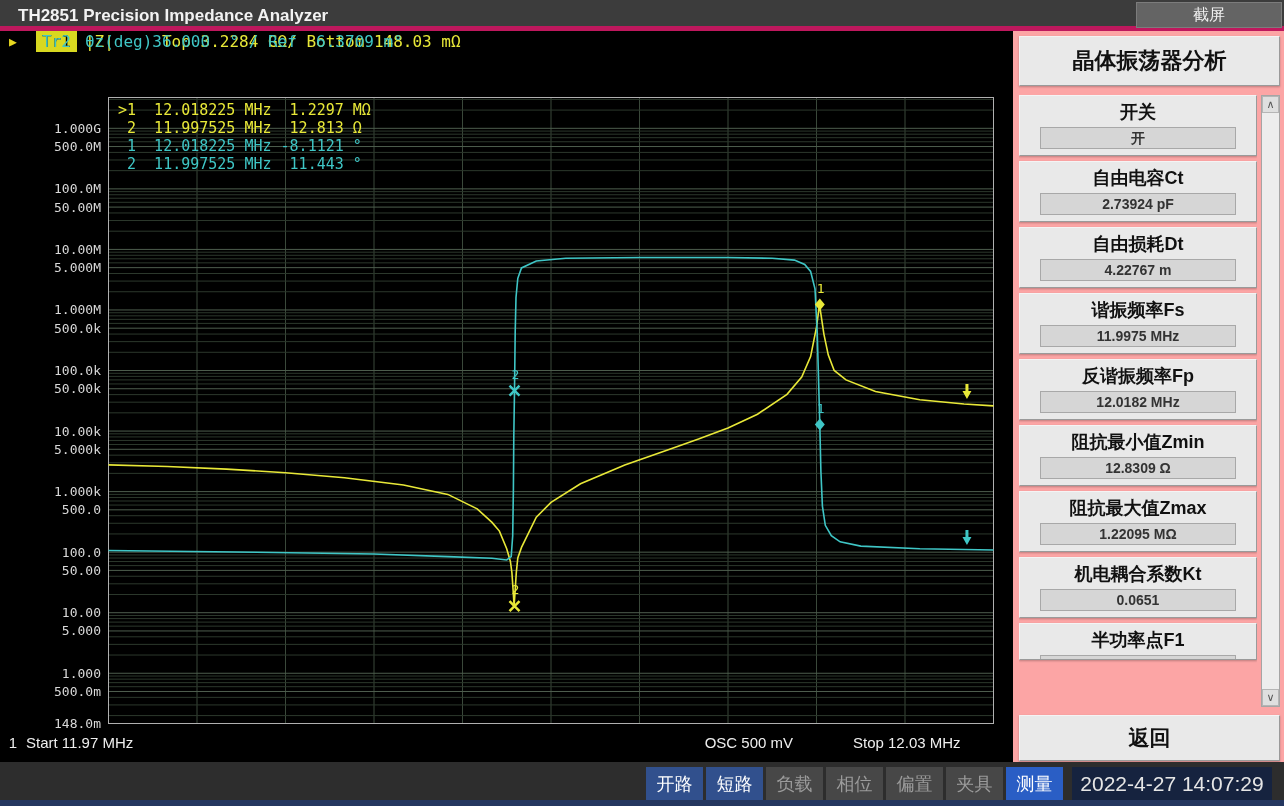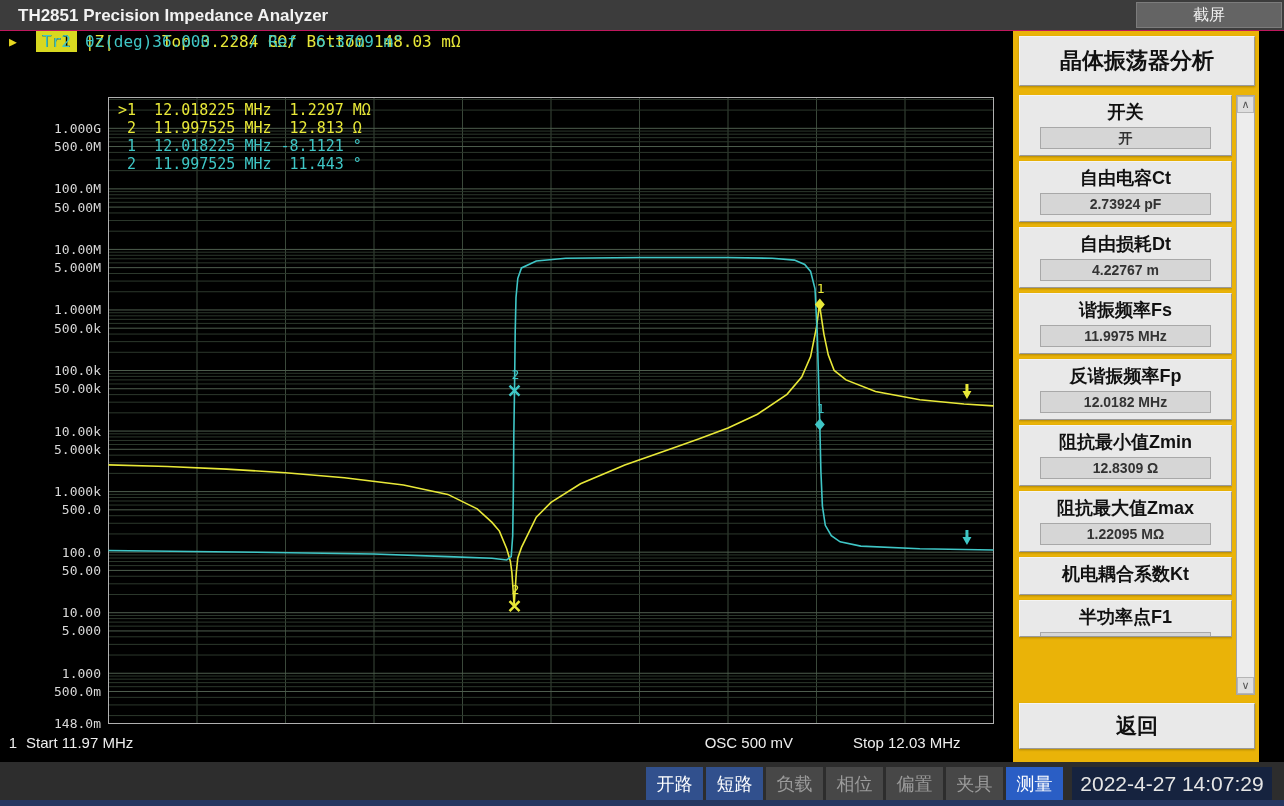--- a/index.html
+++ b/index.html
@@ -1,20 +1,20 @@
 <!DOCTYPE html>
 <html><head>
 <meta charset="utf-8">
 <style>
   *{margin:0;padding:0;box-sizing:border-box}
   html,body{width:1284px;height:806px;background:#000;font-family:"Liberation Sans",sans-serif;overflow:hidden}
   .screen{position:relative;width:1284px;height:806px;background:#000}
 
   
-  .titlebar{position:absolute;left:0;top:0;width:1284px;height:31px;background:#3c3c3c;border-bottom:1px solid #be185d}
+  .titlebar{position:absolute;left:0;top:0;width:1284px;height:31px;background:#3c3c3c;border-bottom:5px solid #be185d}
   .tb-title{position:absolute;left:18px;top:0;height:31px;line-height:31px;color:#f2f2f2;font-size:17px;font-weight:600}
   .shot-btn{position:absolute;right:2px;top:2px;width:146px;height:26px;background:#646464;border:1px solid #7c7c7c;color:#f0f0f0;font-size:16px;display:flex;align-items:center;justify-content:center;cursor:pointer}
 
   
   .main{position:absolute;top:31px;left:0;width:1284px;height:731px;display:flex}
   .graph-area{position:relative;width:1013px;height:731px;background:#000}
 
   .trace-info{position:absolute;top:0;left:0;width:1013px;height:64px;font-family:"DejaVu Sans Mono",monospace;font-size:16px}
   .ti-line{position:absolute;left:0;display:flex;align-items:center;white-space:pre}
   .ti-line1{top:6}
@@ -28,21 +28,21 @@
 
   .plot-svg{position:absolute;left:0;top:64px;width:1013px;height:640px}
 
   .axis-bottom{position:absolute;left:0;top:698px;width:1013px;height:26px;color:#eee;font-size:15px;display:flex;align-items:center}
   .ab-ch{width:26px;text-align:center}
   .ab-start{width:280px}
   .ab-osc{flex:1;text-align:right}
   .ab-stop{width:220px;text-align:left;padding-left:60px}
 
   
-  .sidebar{position:relative;width:246px;height:731px;background:#eab308;padding:5px 4px 13px 6px;display:flex;flex-direction:column}
+  .sidebar{position:relative;width:271px;height:731px;background:#fca5a5;padding:5px 4px 1px 6px;display:flex;flex-direction:column}
   .sb-box{background:#e9e9e9;border:1px solid #f4f4f4;border-bottom-color:#9a9a9a;border-right-color:#9a9a9a;box-shadow:0 1px 2px rgba(0,0,0,.25)}
   .sb-title{height:50px;display:flex;align-items:center;justify-content:center;font-size:22px;font-weight:bold;color:#111;margin-bottom:9px}
   .sb-scroll{flex:1;display:flex;overflow:hidden}
   .sb-items{flex:1;display:flex;flex-direction:column;gap:5px;overflow:hidden}
   .sb-item{padding:3px 6px 6px;cursor:pointer}
   .sb-lbl{font-size:18px;font-weight:bold;color:#111;text-align:center;line-height:27px}
   .sb-val{margin:1px 14px 0;background:#d6d6d6;border:1px solid #a8a8a8;font-size:14px;font-weight:bold;color:#333;text-align:center;height:22px;line-height:20px}
   .sb-clipped{height:37px;overflow:hidden}
   .sb-scrollbar{width:19px;margin-left:4px;display:flex;flex-direction:column;background:#ededed;border:1px solid #a5a5a5}
   .sb-track{flex:1}
@@ -271,20 +271,21 @@
           <div class="sb-box sb-item">
             <div class="sb-lbl">阻抗最小值Zmin</div>
             <div class="sb-val">12.8309 Ω</div>
           </div>
           <div class="sb-box sb-item">
             <div class="sb-lbl">阻抗最大值Zmax</div>
             <div class="sb-val">1.22095 MΩ</div>
           </div>
           <div class="sb-box sb-item">
             <div class="sb-lbl">机电耦合系数Kt</div>
+            <div class="sb-val">0.0651</div>
           </div>
           <div class="sb-box sb-item sb-clipped">
             <div class="sb-lbl">半功率点F1</div>
             <div class="sb-val"></div>
           </div>
 
         </div>
 
         <div class="sb-scrollbar">
           <div class="sb-sb-arrow">∧</div>

